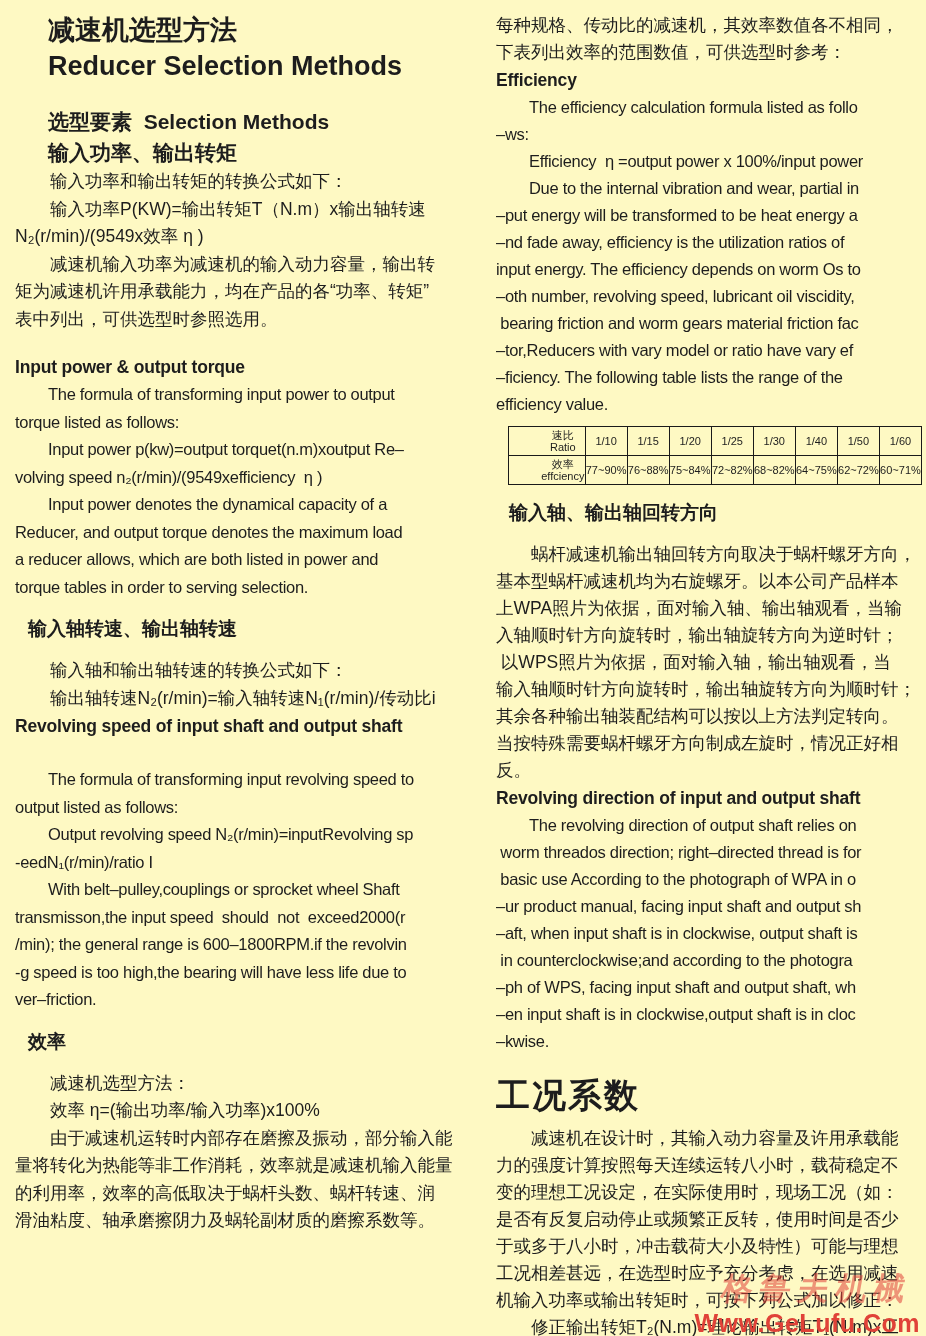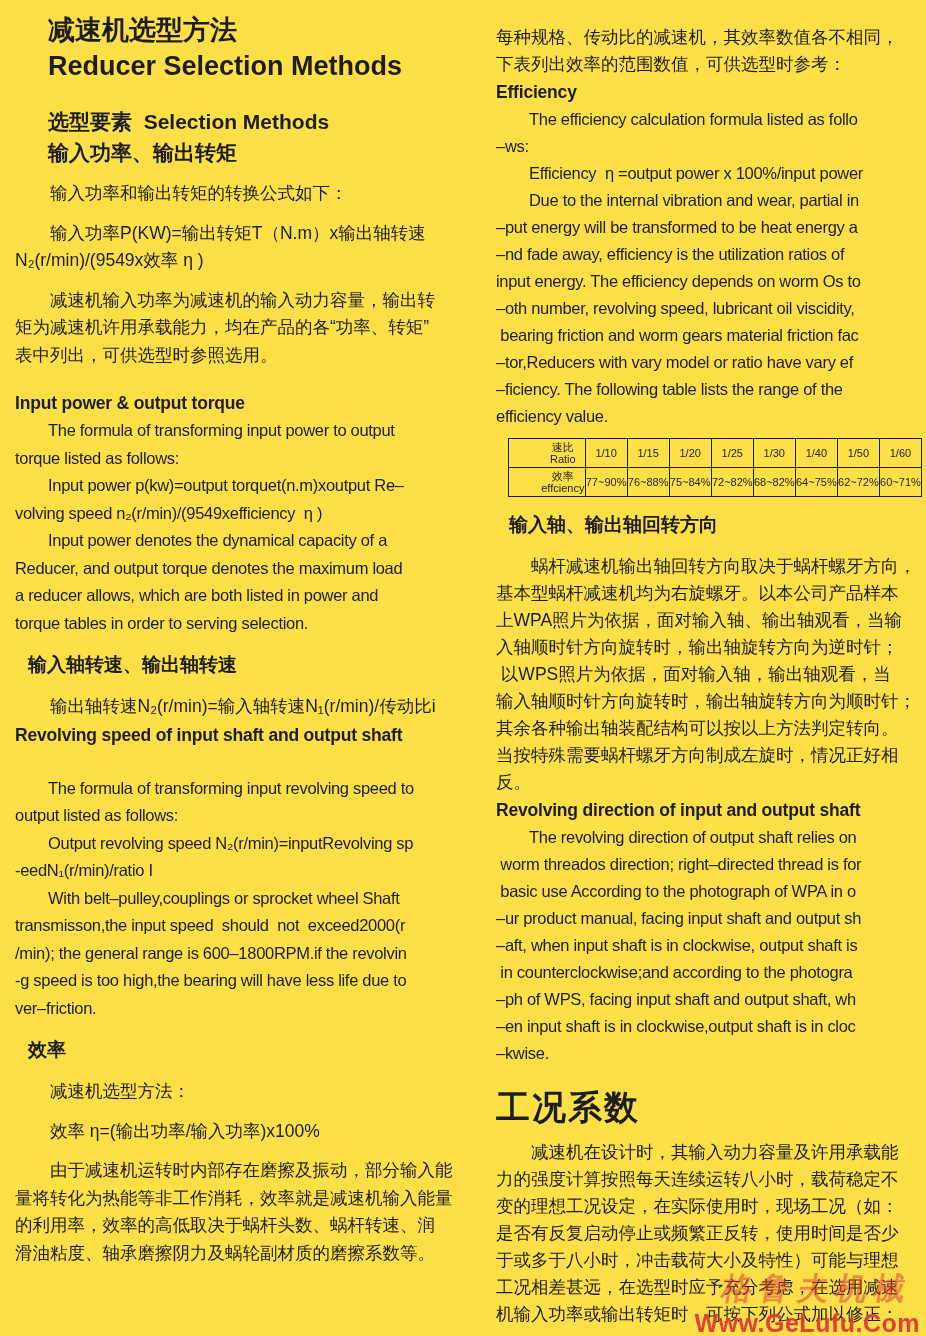--- a/index.html
+++ b/index.html
@@ -1,25 +1,25 @@
 <!DOCTYPE html>
 <html><head>
 <meta charset="utf-8">
 <style>
   html,body{margin:0;padding:0;background:#ffffff;}
   .page{
-    position:relative;width:926px;height:1336px;background:#fde047;
+    position:relative;width:926px;height:1336px;background:#fef9c3;
     font-family:"Liberation Sans","DejaVu Sans",sans-serif;color:#1d1d1d;
     overflow:hidden;
   }
   .col{position:absolute;top:0;}
   .col-left{left:15px;width:446px;padding-top:12px;}
   .col-right{left:496px;width:426px;padding-top:12px;}
   .para{margin:0;white-space:pre;}
-  .zh{font-size:17.5px;line-height:27.5px;margin-top:12px;}
+  .zh{font-size:17.5px;line-height:27.5px;}
   .en{font-size:16.5px;letter-spacing:-0.3px;line-height:27.5px;}
   .col-right .zh{line-height:27px;}
   .col-right .en{line-height:27px;}
   .ind{text-indent:2em;}
   .indent32{margin-left:33px;}
   .doc-title{font-size:27px;font-weight:bold;line-height:36px;white-space:pre;}
   .h-mid{font-size:21px;font-weight:bold;line-height:31px;white-space:pre;}
   .h-mid.first{margin-top:22px;}
   .h-bold-en{font-size:17.5px;font-weight:bold;letter-spacing:-0.2px;line-height:28px;margin:0;white-space:pre;}
   .h-bold-zh{font-size:19px;font-weight:bold;line-height:30px;margin:13px;white-space:pre;}
@@ -69,20 +69,21 @@
     <p class="para en ind">The formula of transforming input power to output
 torque listed as follows:</p>
     <p class="para en ind">Input power p(kw)=output torquet(n.m)xoutput Re–
 volving speed n₂(r/min)/(9549xefficiency  η )</p>
     <p class="para en ind">Input power denotes the dynamical capacity of a
 Reducer, and output torque denotes the maximum load
 a reducer allows, which are both listed in power and
 torque tables in order to serving selection.</p>
 
     <p class="h-bold-zh">输入轴转速、输出轴转速</p>
+    <p class="para zh ind">输入轴和输出轴转速的转换公式如下：</p>
     <p class="para zh ind">输出轴转速N₂(r/min)=输入轴转速N₁(r/min)/传动比i</p>
 
     <p class="h-bold-en mb26">Revolving speed of input shaft and output shaft</p>
     <p class="para en ind">The formula of transforming input revolving speed to
 output listed as follows:</p>
     <p class="para en ind">Output revolving speed N₂(r/min)=inputRevolving sp
 -eedN₁(r/min)/ratio I</p>
     <p class="para en ind">With belt–pulley,couplings or sprocket wheel Shaft
 transmisson,the input speed  should  not  exceed2000(r
 /min); the general range is 600–1800RPM.if the revolvin

